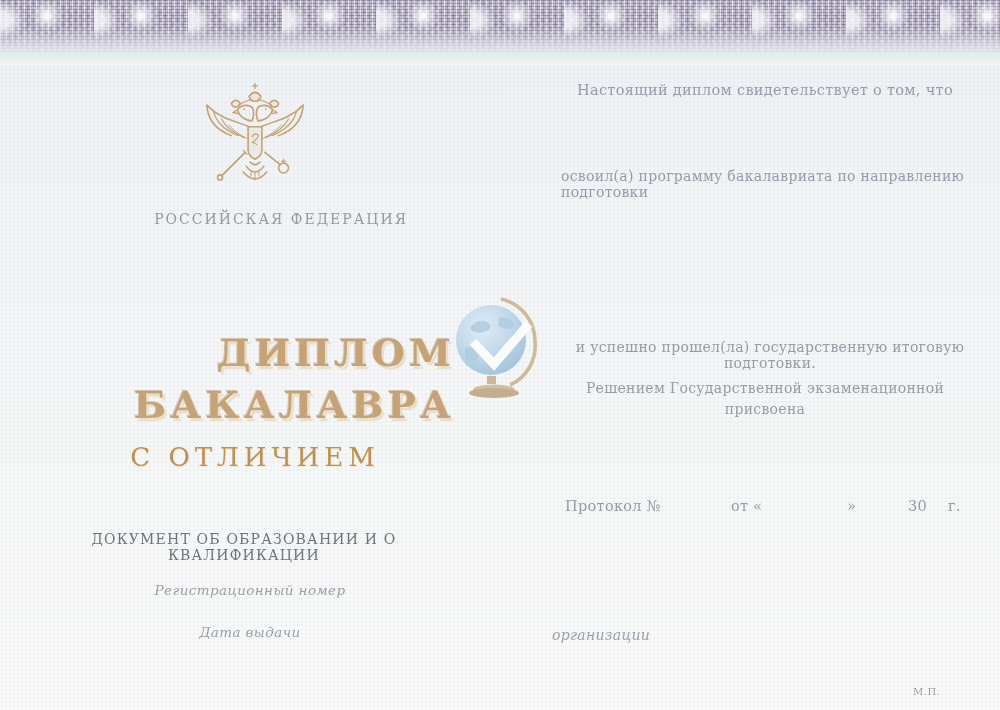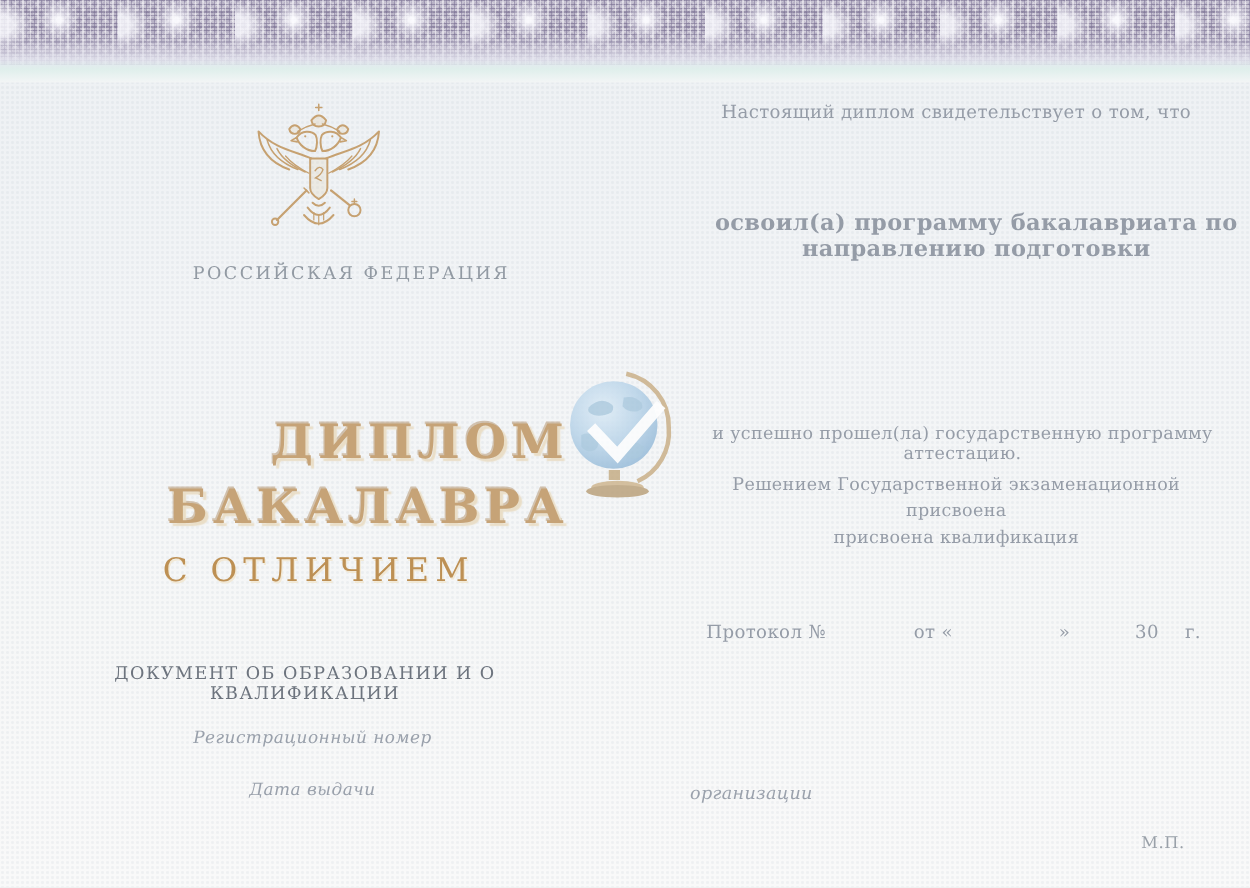--- a/index.html
+++ b/index.html
@@ -60,34 +60,34 @@
     position:absolute;left:50px;width:400px;text-align:center;
     font-style:italic;font-size:13.5px;color:#99a0ab;letter-spacing:.4px;
   }
   .reg-label{top:582px;}
   .date-label{top:624px;}
   
   .globe{position:absolute;left:449px;top:296px;width:96px;height:106px;opacity:.82;}
   
   .rtext{position:absolute;color:#959ca7;font-size:14.5px;letter-spacing:.3px;}
   .certify{left:555px;top:82px;width:420px;text-align:center;}
-  .program{left:561px;top:168px;width:440px;text-align:center;font-size:18px;font-weight:bold;}
+  .program{left:561px;top:168px;width:440px;text-align:left;font-size:14px;}
   .attest{left:555px;top:339px;width:430px;text-align:center;font-size:14px;}
   .commission{left:555px;top:378px;width:420px;text-align:center;line-height:21px;font-size:14px;}
   .proto{top:498px;}
   .proto-label{left:565px;}
   .proto-ot{left:731px;text-align:right;}
   .proto-close{left:847px;}
   .proto-year{left:908px;}
   .proto-g{left:948px;}
   .sig{position:absolute;left:552px;width:300px;font-style:italic;
        font-size:14px;color:#9aa1ac;line-height:15.5px;letter-spacing:.3px;}
   .sig-chairman{top:555px;}
   .sig-head{top:628px;}
-  .seal{position:absolute;left:913px;top:667px;font-size:13px;color:#9aa1a9;letter-spacing:.5px;}
+  .seal{position:absolute;left:913px;top:686px;font-size:10px;color:#9aa1a9;letter-spacing:.5px;}
 </style>
 </head>
 <body>
 
 <div class="page">
 
   <div class="guilloche"></div>
   <div class="guilloche-fade"></div>
 
   <svg class="emblem" viewBox="0 0 120 125" fill="none" stroke="#c6a171" stroke-width="1.6" stroke-linecap="round" stroke-linejoin="round">
@@ -166,24 +166,23 @@
 
     <path d="M38 80 h9 v8 h-9 z" fill="#c4ab82"></path>
     <ellipse cx="45" cy="94" rx="21" ry="5.5" fill="#cdb48c"></ellipse>
     <ellipse cx="45" cy="97" rx="25" ry="5" fill="#b99f78"></ellipse>
 
     <path d="M27 49 L45 68 L77 31" stroke="#ffffff" stroke-width="9" fill="none" stroke-linecap="square" stroke-linejoin="miter" opacity=".96"></path>
   </svg>
 
   <div class="rtext certify">Настоящий диплом свидетельствует о том, что</div>
   <div class="rtext program">освоил(а) программу бакалавриата по направлению подготовки</div>
-  <div class="rtext attest">и успешно прошел(ла) государственную программу аттестацию.</div>
+  <div class="rtext attest">и успешно прошел(ла) государственную итоговую подготовки.</div>
   <div class="rtext commission">
     <div>Решением Государственной экзаменационной присвоена</div>
-    <div>присвоена квалификация</div>
   </div>
 
   <span class="rtext proto proto-label">Протокол №</span>
   <span class="rtext proto proto-ot">от «</span>
   <span class="rtext proto proto-close">»</span>
   <span class="rtext proto proto-year">30</span>
   <span class="rtext proto proto-g">г.</span>
 
   <div class="sig sig-head">
     <div>организации</div>

